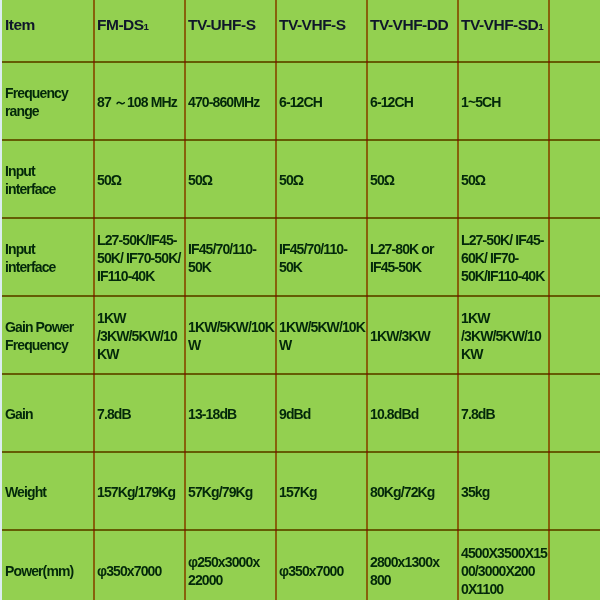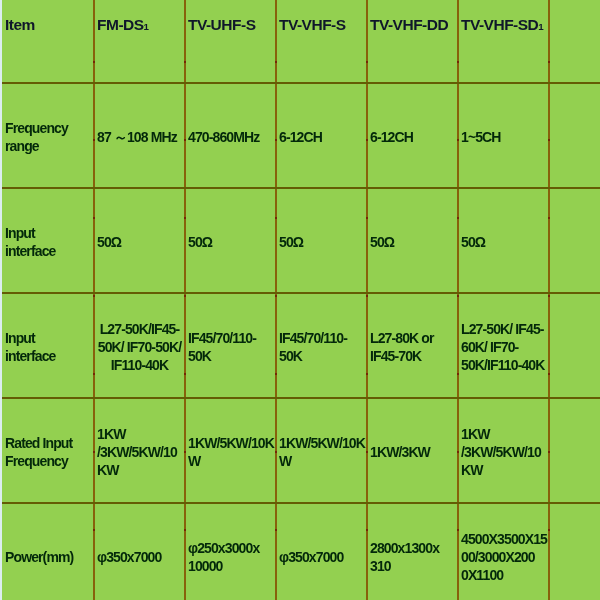--- a/index.html
+++ b/index.html
@@ -38,21 +38,21 @@
     color:#0f172a;
     font-size:15.5px;
     letter-spacing:-0.5px;
     line-height:18px;
     vertical-align:top;
     padding-top:15px;
   }
   .ln { display:block; position:relative; top:1px; }
   #grid-joints { position:absolute; left:0; top:0; width:600px; height:600px; pointer-events:none; z-index:2; }
   #grid-joints i { position:absolute; width:2px; height:2px; background:#752607; display:block; }
-  .ctr { text-align:center; }
+  .ctr { }
   sub { font-size:0.63em; vertical-align:baseline; position:relative; top:0; letter-spacing:0; }
 </style>
 </head>
 <body>
 
 <div id="spec-sheet">
   <div id="left-edge"></div>
   <div id="grid-joints">
       <i style="left: 93px; top: 61px;"></i>
       <i style="left: 184px; top: 61px;"></i>
@@ -192,34 +192,34 @@
         <td>
             <span class="ln">IF45/70/110-</span>
             <span class="ln">50K</span>
           </td>
         <td>
             <span class="ln">IF45/70/110-</span>
             <span class="ln">50K</span>
           </td>
         <td>
             <span class="ln">L27-80K or</span>
-            <span class="ln">IF45-70K</span>
+            <span class="ln">IF45-50K</span>
           </td>
         <td>
             <span class="ln">L27-50K/ IF45-</span>
             <span class="ln">60K/ IF70-</span>
             <span class="ln">50K/IF110-40K</span>
           </td>
         <td class="last-col">
             <span class="ln"></span>
           </td>
       </tr>
       <tr style="height:78px">
         <td class="col-label">
-            <span class="ln">Rated Input</span>
+            <span class="ln">Gain Power</span>
             <span class="ln">Frequency</span>
           </td>
         <td>
             <span class="ln">1KW</span>
             <span class="ln">/3KW/5KW/10</span>
             <span class="ln">KW</span>
           </td>
         <td>
             <span class="ln">1KW/5KW/10K</span>
             <span class="ln">W</span>
@@ -233,37 +233,83 @@
           </td>
         <td>
             <span class="ln">1KW</span>
             <span class="ln">/3KW/5KW/10</span>
             <span class="ln">KW</span>
           </td>
         <td class="last-col">
             <span class="ln"></span>
           </td>
       </tr>
+      <tr style="height:78px">
+        <td class="col-label">
+            <span class="ln">Gain</span>
+          </td>
+        <td>
+            <span class="ln">7.8dB</span>
+          </td>
+        <td>
+            <span class="ln">13-18dB</span>
+          </td>
+        <td>
+            <span class="ln">9dBd</span>
+          </td>
+        <td>
+            <span class="ln">10.8dBd</span>
+          </td>
+        <td>
+            <span class="ln">7.8dB</span>
+          </td>
+        <td class="last-col">
+            <span class="ln"></span>
+          </td>
+      </tr>
+      <tr style="height:78px">
+        <td class="col-label">
+            <span class="ln">Weight</span>
+          </td>
+        <td>
+            <span class="ln">157Kg/179Kg</span>
+          </td>
+        <td>
+            <span class="ln">57Kg/79Kg</span>
+          </td>
+        <td>
+            <span class="ln">157Kg</span>
+          </td>
+        <td>
+            <span class="ln">80Kg/72Kg</span>
+          </td>
+        <td>
+            <span class="ln">35kg</span>
+          </td>
+        <td class="last-col">
+            <span class="ln"></span>
+          </td>
+      </tr>
       <tr class="last-row" style="height:78px">
         <td class="col-label">
             <span class="ln">Power(mm)</span>
           </td>
         <td>
             <span class="ln">φ350x7000</span>
           </td>
         <td>
             <span class="ln">φ250x3000x</span>
-            <span class="ln">10000</span>
+            <span class="ln">22000</span>
           </td>
         <td>
             <span class="ln">φ350x7000</span>
           </td>
         <td>
             <span class="ln">2800x1300x</span>
-            <span class="ln">310</span>
+            <span class="ln">800</span>
           </td>
         <td>
             <span class="ln">4500X3500X15</span>
             <span class="ln">00/3000X200</span>
             <span class="ln">0X1100</span>
           </td>
         <td class="last-col">
             <span class="ln"></span>
           </td>
       </tr>

